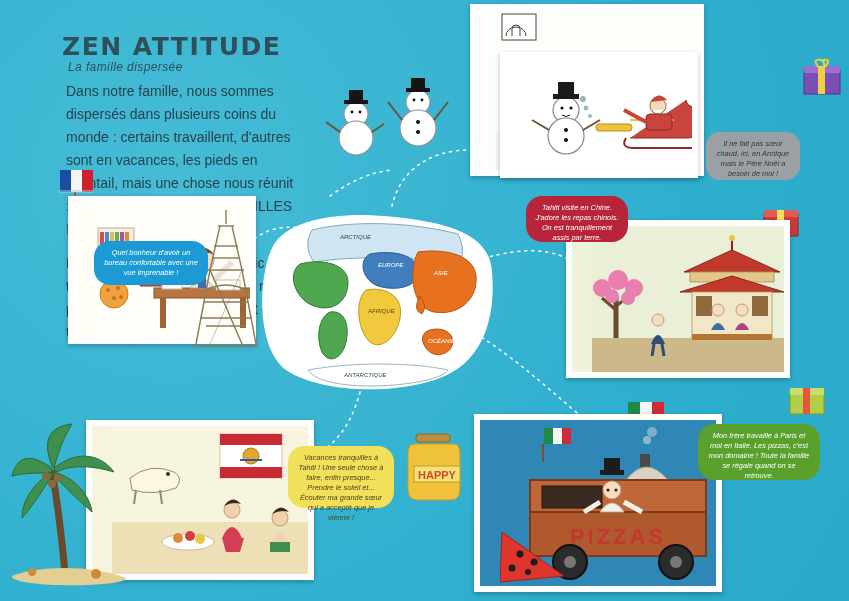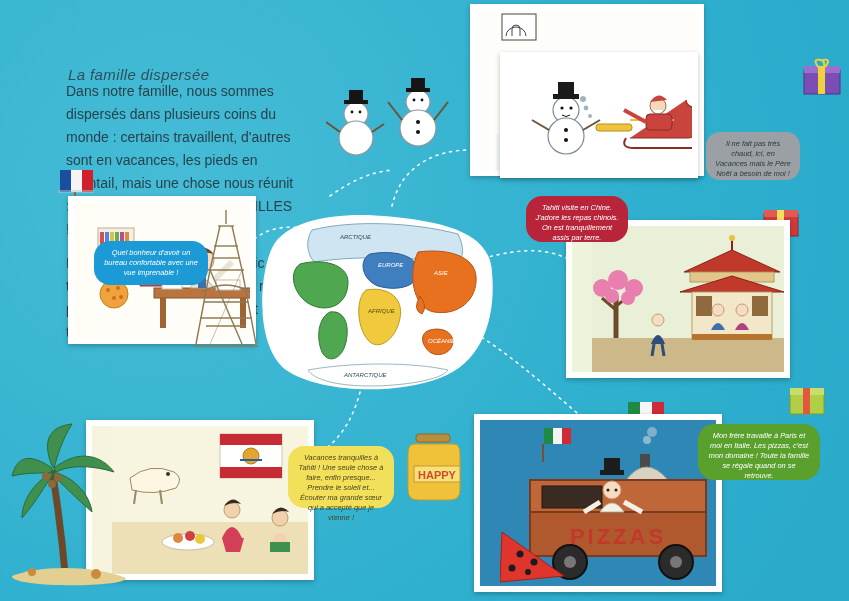--- a/index.html
+++ b/index.html
@@ -15,22 +15,22 @@
       radial-gradient(circle at 20% 30%, #46bcd6 0%, #2fb0cf 60%, #2aa9c9 100%);
   }
   
   .title{
     position:absolute;left:62px;top:32px;
     font-size:25px;letter-spacing:1.5px;
     color:#2f4f5a;font-weight:bold;
     font-family:"DejaVu Sans",sans-serif;
   }
   .subtitle{
-    position:absolute;left:68px;top:66px;
-    font-size:15px;color:#2f4f5a;font-style:italic;
+    position:absolute;left:68px;top:60px;
+    font-size:12px;color:#2f4f5a;font-style:italic;
     letter-spacing:.4px;
   }
   .body-text{
     position:absolute;left:66px;top:80px;width:230px;
     font-size:14px;line-height:23px;color:#27424c;
   }
   .body-text p{margin:0 0 11px 0;}
 
   
   .card{
@@ -78,20 +78,21 @@
     <g stroke="#ffffff" stroke-width="1.6" fill="none" stroke-dasharray="2 5" stroke-linecap="round" opacity=".95">
       <path d="M243,283 C230,250 262,222 300,228"></path>
       <path d="M392,206 C400,170 430,150 470,150"></path>
       <path d="M470,262 C510,250 540,246 566,258"></path>
       <path d="M360,392 C350,430 330,452 300,462"></path>
       <path d="M470,330 C520,360 560,400 600,432"></path>
       <path d="M330,196 C352,180 372,172 392,170"></path>
     </g>
   </svg>
 
+  <div class="title">ZEN ATTITUDE</div>
   <div class="subtitle">La famille dispersée</div>
   <div class="body-text">
     <p>Dans notre famille, nous sommes dispersés dans plusieurs coins du monde : certains travaillent, d'autres sont en vacances, les pieds en éventail, mais une chose nous réunit : nous sommes tous TRANQUILLES !</p>
     <p>De la musique mais pas de « tic tac, tic tac ». Chez nous, personne n'est pressé. Les horloges s'arrêtent et les transats, nous, on aime ça !</p>
   </div>
 
   <svg style="position:absolute;left:58px;top:168px;" width="40" height="36">
     <g>
       <rect x="2" y="2" width="11" height="22" fill="#1a4fa0"></rect>
       <rect x="13" y="2" width="11" height="22" fill="#f4f4f4"></rect>
@@ -518,21 +519,21 @@
             <circle cx="20" cy="134" r="3.5"></circle>
               <circle cx="34" cy="142" r="3.5"></circle>
             <circle cx="12" cy="148" r="3.5"></circle>
               <circle cx="28" cy="152" r="3"></circle>
           </g>
         </g>
       </svg>
     </div>
   </div>
 
-  <div class="bubble b-grey" style="left:706px;top:132px;width:94px;height:48px;border-radius:14px;">Il ne fait pas très chaud, ici, en Vacances mais le Père Noël a besoin de moi !</div>
+  <div class="bubble b-grey" style="left:706px;top:132px;width:94px;height:48px;border-radius:14px;">Il ne fait pas sœur chaud, ici, en Arctique mais le Père Noël a besoin de moi !</div>
 
   <div class="bubble b-blue" style="left:94px;top:206px;width:114px;height:44px;margin-top:35px;">Quel bonheur d'avoir un bureau confortable avec une vue imprenable !</div>
 
   <div class="bubble b-red" style="left:526px;top:196px;width:102px;height:46px;">Tahiti visite en Chine. J'adore les repas chinois. On est tranquillement assis par terre.</div>
 
   <div class="bubble b-yellow" style="left:288px;top:446px;width:106px;height:62px;">Vacances tranquilles à Tahiti ! Une seule chose à faire, enfin presque... Prendre le soleil et... Écouter ma grande sœur qui a accepté que je vienne !</div>
 
   <div class="bubble b-green" style="left:698px;top:424px;width:122px;height:56px;">Mon frère travaille à Paris et moi en Italie. Les pizzas, c'est mon domaine ! Toute la famille se régale quand on se retrouve.</div>
 
 </div>

